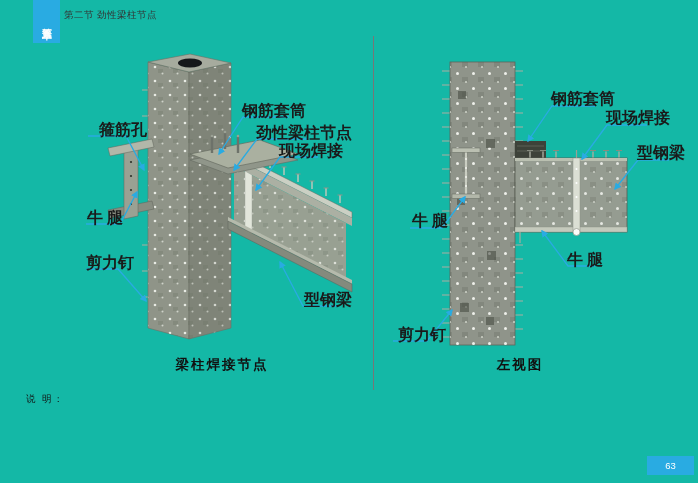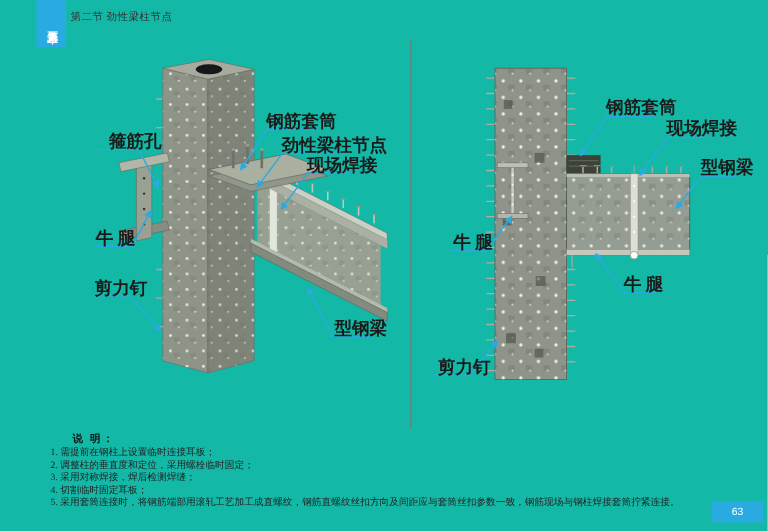--- a/index.html
+++ b/index.html
@@ -12,21 +12,21 @@
   .section-heading{position:absolute;left:64px;top:9px;font-size:9.5px;color:#333;letter-spacing:.5px;}
   .page-title{position:absolute;left:68px;top:24px;font-size:14.5px;font-weight:bold;color:#111;
         font-family:"Liberation Sans",sans-serif;letter-spacing:1px;}
   .fig-svg{position:absolute;}
   .leader-overlay{position:absolute;left:0;top:0;width:698px;height:483px;pointer-events:none;}
   .callout{position:absolute;font-family:Liberation Serif, serif;font-size:16px;font-weight:bold;
         color:#1a1a1a;white-space:nowrap;line-height:1;}
   .fig-caption{position:absolute;text-align:center;font-size:13.5px;font-weight:bold;color:#111;
         font-family:"Liberation Sans",sans-serif;letter-spacing:2px;}
   .divider{position:absolute;left:373px;top:36px;width:1px;height:354px;background:#777;}
-  .notes-heading{position:absolute;left:26px;top:393px;font-size:9.5px;font-weight:bold;letter-spacing:2px;color:#111;margin-left:40px;}
+  .notes-heading{position:absolute;left:26px;top:393px;font-size:9.5px;font-weight:normal;letter-spacing:2px;color:#111;}
   .notes-list{position:absolute;left:46px;top:406px;width:640px;}
   .note-item{font-size:8.8px;line-height:11.2px;color:#222;white-space:nowrap;}
   .page-badge{position:absolute;left:647px;top:456px;width:47px;height:19px;background:#29ABE2;
         color:#fff;display:flex;align-items:center;justify-content:center;
         font-family:"Liberation Sans",sans-serif;font-size:9.5px;}
 </style>
 </head>
 <body>
 
 <div class="page">
@@ -181,25 +181,20 @@
 
   <div class="callout" style="left:551px;top:91px;">钢筋套筒</div>
   <div class="callout" style="left:606px;top:110px;">现场焊接</div>
   <div class="callout" style="left:637px;top:145px;">型钢梁</div>
   <div class="callout" style="left:412px;top:213px;">牛 腿</div>
   <div class="callout" style="left:567px;top:252px;">牛 腿</div>
   <div class="callout" style="left:398px;top:327px;">剪力钉</div>
 
   <div class="divider"></div>
 
+  <div class="fig-caption" style="left:92px;top:356px;width:260px;">梁柱焊接节点</div>
+  <div class="fig-caption" style="left:410px;top:356px;width:220px;">左视图</div>
 
   <div class="notes-heading">说 明：</div>
-  <div class="notes-list">
-    <div class="note-item">1. 需提前在钢柱上设置临时连接耳板；</div>
-    <div class="note-item">2. 调整柱的垂直度和定位，采用螺栓临时固定；</div>
-    <div class="note-item">3. 采用对称焊接，焊后检测焊缝；</div>
-    <div class="note-item">4. 切割临时固定耳板；</div>
-    <div class="note-item">5. 采用套筒连接时，将钢筋端部用滚轧工艺加工成直螺纹，钢筋直螺纹丝扣方向及间距应与套筒丝扣参数一致，钢筋现场与钢柱焊接套筒拧紧连接。</div>
-  </div>
 
   <div class="page-badge">63</div>
 
 </div>
 
 </body></html>

